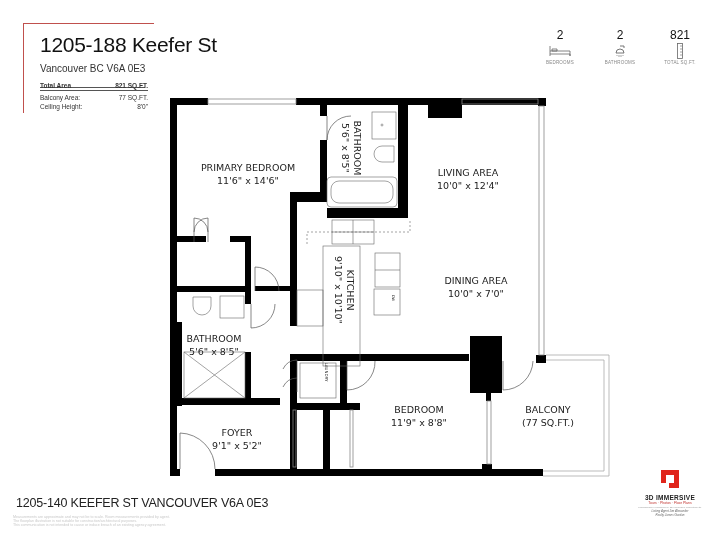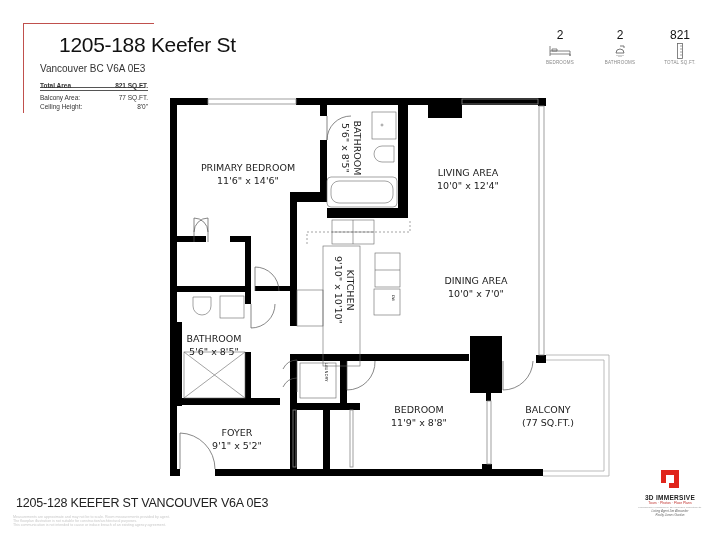--- a/index.html
+++ b/index.html
@@ -1,20 +1,20 @@
 <!DOCTYPE html>
 <html><head>
 <meta charset="utf-8">
 <style>
   * { margin:0; padding:0; box-sizing:border-box; }
   html, body { width:720px; height:539px; background:#ffffff; overflow:hidden; }
   body { position:relative; font-family:"Liberation Sans", "DejaVu Sans", sans-serif; color:#1a1a1a; }
   .header-frame { position:absolute; left:23px; top:23px; width:131px; height:90px;
     border-left:1.5px solid #c0504d; border-top:1.5px solid #c0504d; }
-  .title { position:absolute; left:40px; top:33px; font-size:21px; color:#111; letter-spacing:-0.3px;margin-left:19px; }
+  .title { position:absolute; left:40px; top:33px; font-size:21px; color:#111; letter-spacing:-0.3px; }
   .subtitle { position:absolute; left:40px; top:63px; font-size:10px; color:#333;
     border-bottom:1px solid #555; padding-bottom:13px; }
   .spec-table { position:absolute; left:40px; top:81px; width:108px; font-size:6.5px; color:#333; }
   .spec-row { display:flex; justify-content:space-between; line-height:9px; }
   .spec-row.total { font-weight:bold; border-bottom:1px solid #555; margin-bottom:2px; }
   .stats { position:absolute; top:28px; left:535px; width:170px; display:flex; justify-content:space-between; }
   .stat { width:50px; text-align:center; }
   .stat .num { font-size:12px; color:#111; }
   .stat .ico { height:14px; margin:2px auto 2px; display:flex; justify-content:center; align-items:center; }
   .stat .lbl { font-size:4.5px; color:#888; letter-spacing:0.2px; }
@@ -193,21 +193,21 @@
     <text class="room-label" x="237" y="449">9'1" x 5'2"</text>
     <text class="room-label" x="419" y="413">BEDROOM</text>
     <text class="room-label" x="419" y="426">11'9" x 8'8"</text>
     <text class="room-label" x="548" y="413">BALCONY</text>
     <text class="room-label" x="548" y="426">(77 SQ.FT.)</text>
     <text class="room-label" style="font-size:4px" transform="translate(325,372) rotate(90)">LAUNDRY</text>
     <text class="room-label" style="font-size:3.5px" transform="translate(392,298) rotate(90)">DW</text>
   </g>
 </svg>
 
-<div class="footer-addr">1205-128 KEEFER ST VANCOUVER V6A 0E3</div>
+<div class="footer-addr">1205-140 KEEFER ST VANCOUVER V6A 0E3</div>
 <div class="disclaimer">
   <div>Measurements are approximate and may not be to scale. Room measurements provided by agent.</div>
   <div>The floorplan illustration is not suitable for construction/architectural purposes.</div>
   <div>This communication is not intended to cause or induce breach of an existing agency agreement.</div>
 </div>
 
 <div class="brand">
   <svg width="18" height="18" viewBox="0 0 18 18">
     <path d="M0 0h18v18H8v-5h5V5H5v8H0z" fill="#e0251b"></path>
   </svg>

